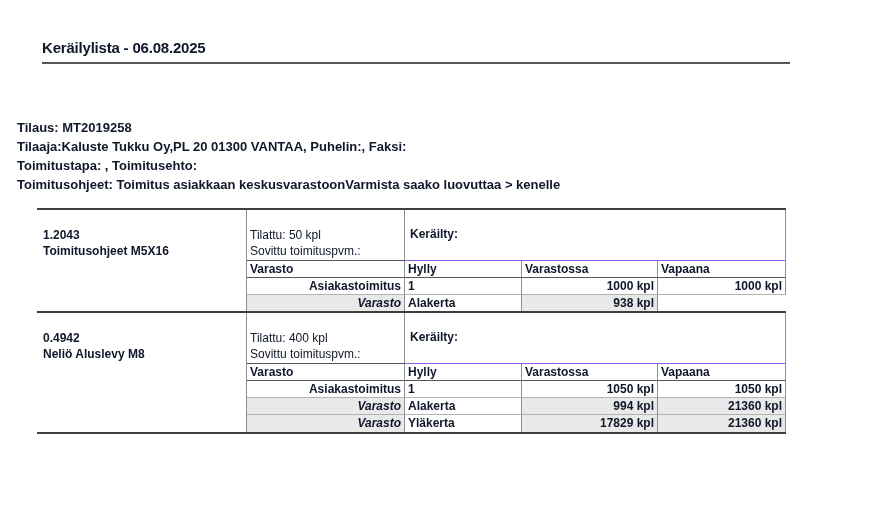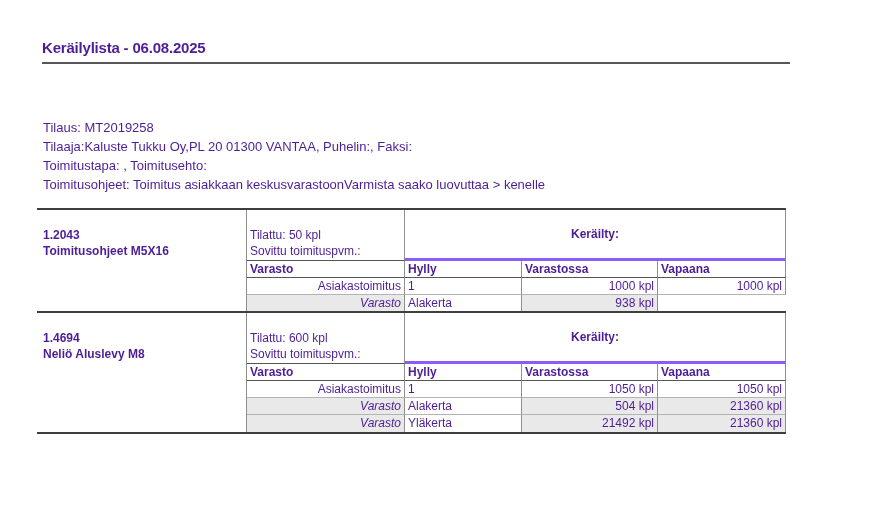--- a/index.html
+++ b/index.html
@@ -3,37 +3,37 @@
 <meta charset="utf-8">
 <style>
   * { margin: 0; padding: 0; box-sizing: border-box; }
   html, body { background: #ffffff; }
   .page {
     position: relative;
     width: 822px;
     height: 508px;
     background: #ffffff;
     font-family: "Liberation Sans", "DejaVu Sans", sans-serif;
-    color: #4c1d95;
+    color: #0f172a;
     overflow: hidden;
   }
   .title {
     margin: 40px 0 0 42px;
     width: 748px;
     font-size: 15px;
     font-weight: bold;
     line-height: 16px;
     letter-spacing: -0.2px;
     padding-bottom: 6px;
     border-bottom: 2px solid #565656;
   }
   .order-info {
-    margin: 54px 0 0 43px;
+    margin: 54px 0 0 17px;
     font-size: 13px;
-    font-weight: normal;
+    font-weight: bold;
     line-height: 19px;
   }
   .items {
     margin: 14px 12px 0 37px;
     width: 749px;
   }
   .block {
     display: grid;
     grid-template-columns: 210px 158px 117px 136px 128px;
     border-top: 2px solid #3f3f3f;
@@ -56,29 +56,29 @@
     grid-row: 1;
     border-right: 1px solid #8f8f8f;
     border-bottom: 1px solid #565656;
     padding: 17px 3px 0 3px;
     line-height: 16px;
   }
   .kerailty {
     grid-column: 3 / 6;
     grid-row: 1;
     border-right: 1px solid #8f8f8f;
-    border-bottom: 3px solid #8b5cf6;
+    border-bottom: 1px solid #8b5cf6;
     padding: 17px 5px 0 5px;
     font-weight: bold;
-    text-align: center;
   }
   .h, .d {
     padding: 0 3px;
     line-height: 16px;
     border-right: 1px solid #8f8f8f;
+    font-weight: bold;
   }
   .h {
     font-weight: bold;
     border-bottom: 1px solid #565656;
   }
   .d { border-bottom: 1px solid #b3b3b3; }
   .d.lastrow { border-bottom: none; }
   .ra { text-align: right; }
   .it { font-style: italic; }
   .shade { background: #e9e9e9; }
@@ -121,44 +121,44 @@
       <div class="cell d ra">1000 kpl</div>
       <div class="cell d ra">1000 kpl</div>
 
       <div class="cell d ra it shade lastrow">Varasto</div>
       <div class="cell d lastrow">Alakerta</div>
       <div class="cell d ra shade lastrow">938 kpl</div>
     </div>
 
     <div class="block rows3 last">
       <div class="cell product">
-        <div>1.4694</div>
+        <div>0.4942</div>
         <div>Neliö Aluslevy M8</div>
       </div>
       <div class="cell tilattu">
-        <div class="bold">Tilattu: 600 kpl</div>
+        <div class="bold">Tilattu: 400 kpl</div>
         <div>Sovittu toimituspvm.:</div>
       </div>
       <div class="cell kerailty">Keräilty:</div>
 
       <div class="cell h">Varasto</div>
       <div class="cell h">Hylly</div>
       <div class="cell h">Varastossa</div>
       <div class="cell h">Vapaana</div>
 
       <div class="cell d ra">Asiakastoimitus</div>
       <div class="cell d">1</div>
       <div class="cell d ra">1050 kpl</div>
       <div class="cell d ra">1050 kpl</div>
 
       <div class="cell d ra it shade">Varasto</div>
       <div class="cell d">Alakerta</div>
-      <div class="cell d ra shade">504 kpl</div>
+      <div class="cell d ra shade">994 kpl</div>
       <div class="cell d ra shade">21360 kpl</div>
 
       <div class="cell d ra it shade lastrow">Varasto</div>
       <div class="cell d lastrow">Yläkerta</div>
-      <div class="cell d ra shade lastrow">21492 kpl</div>
+      <div class="cell d ra shade lastrow">17829 kpl</div>
       <div class="cell d ra shade lastrow">21360 kpl</div>
     </div>
 
   </div>
 </div>
 
 </body></html>

